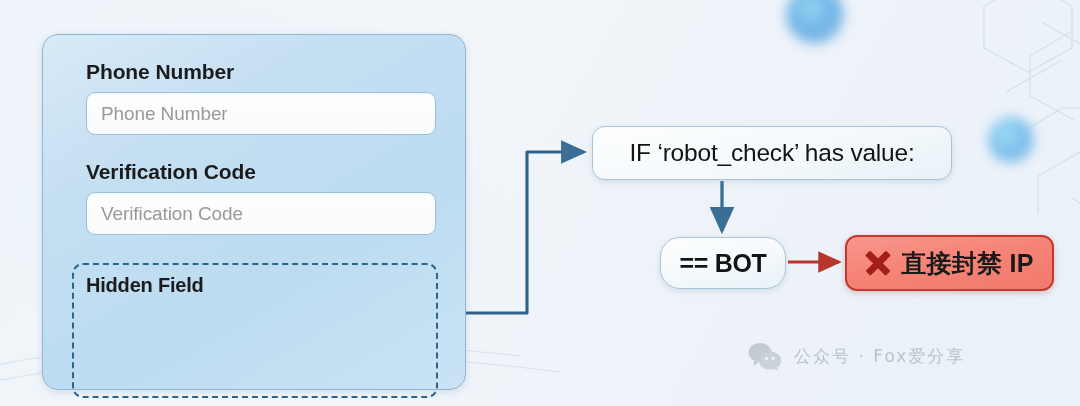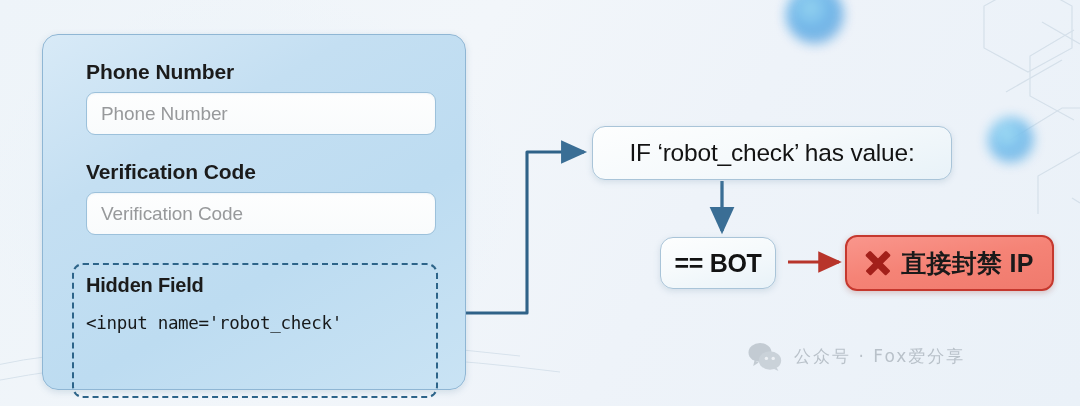--- a/index.html
+++ b/index.html
@@ -134,24 +134,25 @@
   }
   .box-if {
     left: 592px; top: 126px;
     width: 360px; height: 54px;
     font-size: 24.5px;
     font-weight: normal;
     letter-spacing: -0.2px;
   }
   .box-bot {
     left: 660px; top: 237px;
-    width: 116px; height: 52px;
+    width: 126px; height: 52px;
     font-size: 25px;
     font-weight: bold;
     letter-spacing: -0.3px;
+    border-radius: 20px;
   }
   .box-ban {
     left: 845px; top: 235px;
     width: 209px; height: 56px;
     border: 2.2px solid #c5382e;
     border-radius: 12px;
     background: linear-gradient(170deg, #f9968c 0%, #f58376 48%, #f07a6d 100%);
     box-shadow: 0 2px 6px rgba(150,60,50,0.28);
     gap: 11px;
   }
@@ -261,21 +262,20 @@
 
     <div class="field-group fg-2">
       <div class="field-label">Verification Code</div>
       <div class="field-input">
         <span class="ph">Verification Code</span>
       </div>
     </div>
 
     <div class="hidden-box">
       <div class="hidden-title">Hidden Field</div>
-      <div class="hidden-code">&lt;input name='robot_check'</div>
     </div>
 
   </div>
 
   <div class="flow-box box-if">IF ‘robot_check’ has value:</div>
 
   <div class="flow-box box-bot">== BOT</div>
 
   <div class="flow-box box-ban">
     <span class="ban-x"></span>

